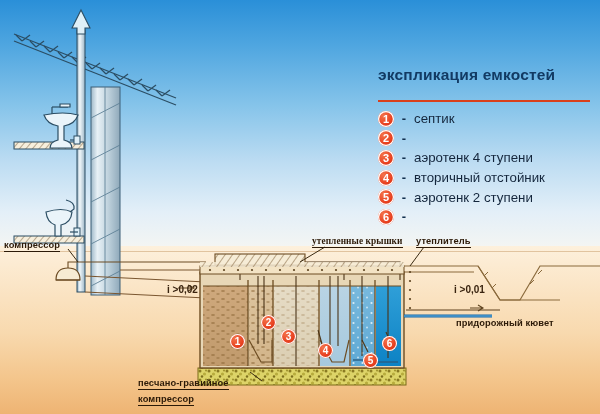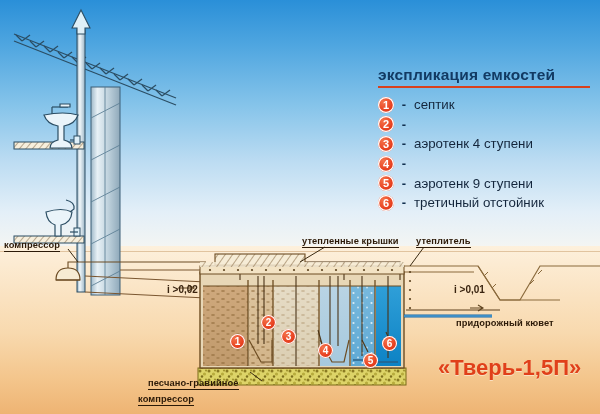--- a/index.html
+++ b/index.html
@@ -20,21 +20,21 @@
   }
   .ground-line{position:absolute;left:0;top:251px;width:600px;height:1px;background:#caa070;opacity:.55;}
 
   
   .layer{position:absolute;left:0;top:0;width:600px;height:414px;}
 
   
   .legend{position:absolute;left:378px;top:66px;width:214px;}
   .legend-title{
     font-size:15.5px;font-weight:bold;color:#123a63;letter-spacing:.2px;
-    white-space:nowrap;padding-bottom:2px;
+    white-space:nowrap;padding-bottom:16px;
   }
   .legend-rule{height:2px;background:#d8401c;width:212px;margin-bottom:7px;}
   .legend-row{display:flex;align-items:center;height:19.6px;white-space:nowrap;}
   .badge{
     width:16px;height:16px;border-radius:50%;
     background:radial-gradient(circle at 34% 30%,#f4garbage 0%,#e8401f 60%,#c62d10 100%);
     background:radial-gradient(circle at 34% 30%,#f4724b 0%,#e8401f 58%,#c02c0f 100%);
     box-shadow:inset 0 0 0 1.2px #ffffff;
     color:#fff;font-size:11px;font-weight:bold;line-height:16px;text-align:center;
     flex:0 0 auto;
@@ -350,44 +350,43 @@
       <span class="dash">-</span>
     </div>
     <div class="legend-row">
       <span class="badge">3</span>
       <span class="dash">-</span>
       <span class="legend-label">аэротенк 4 ступени</span>
     </div>
     <div class="legend-row">
       <span class="badge">4</span>
       <span class="dash">-</span>
+      <span class="legend-label">вторичный отстойник</span>
     </div>
     <div class="legend-row">
       <span class="badge">5</span>
       <span class="dash">-</span>
-      <span class="legend-label">аэротенк 9 ступени</span>
+      <span class="legend-label">аэротенк 2 ступени</span>
     </div>
     <div class="legend-row">
       <span class="badge">6</span>
       <span class="dash">-</span>
-      <span class="legend-label">третичный отстойник</span>
     </div>
   </div>
 
   <div class="lbl u" style="left:4px;top:240px;">компрессор</div>
-  <div class="lbl u" style="left:302px;top:236px;">утепленные крышки</div>
+  <div class="lbl u" style="left:312px;top:236px;font-family:Liberation Serif, serif;">утепленные крышки</div>
   <div class="lbl u" style="left:416px;top:236px;">утеплитель</div>
   <div class="lbl" style="left:456px;top:318px;">придорожный кювет</div>
-  <div class="lbl u" style="left:148px;top:378px;">песчано-гравийное</div>
+  <div class="lbl u" style="left:138px;top:378px;">песчано-гравийное</div>
   <div class="lbl u" style="left:138px;top:394px;">компрессор</div>
 
   <div class="slope" style="left:133px;top:284px;">i &gt;0,02</div>
   <div class="slope" style="left:420px;top:284px;">i &gt;0,01</div>
 
-  <div class="product">«Тверь-1,5П»</div>
 
   <div class="chamber-num" style="left: 230px; top: 334px;">1</div>
   <div class="chamber-num" style="left: 261px; top: 315px;">2</div>
   <div class="chamber-num" style="left: 281px; top: 329px;">3</div>
   <div class="chamber-num" style="left: 318px; top: 343px;">4</div>
   <div class="chamber-num" style="left: 363px; top: 353px;">5</div>
   <div class="chamber-num" style="left: 382px; top: 336px;">6</div>
 
 </div>
 

